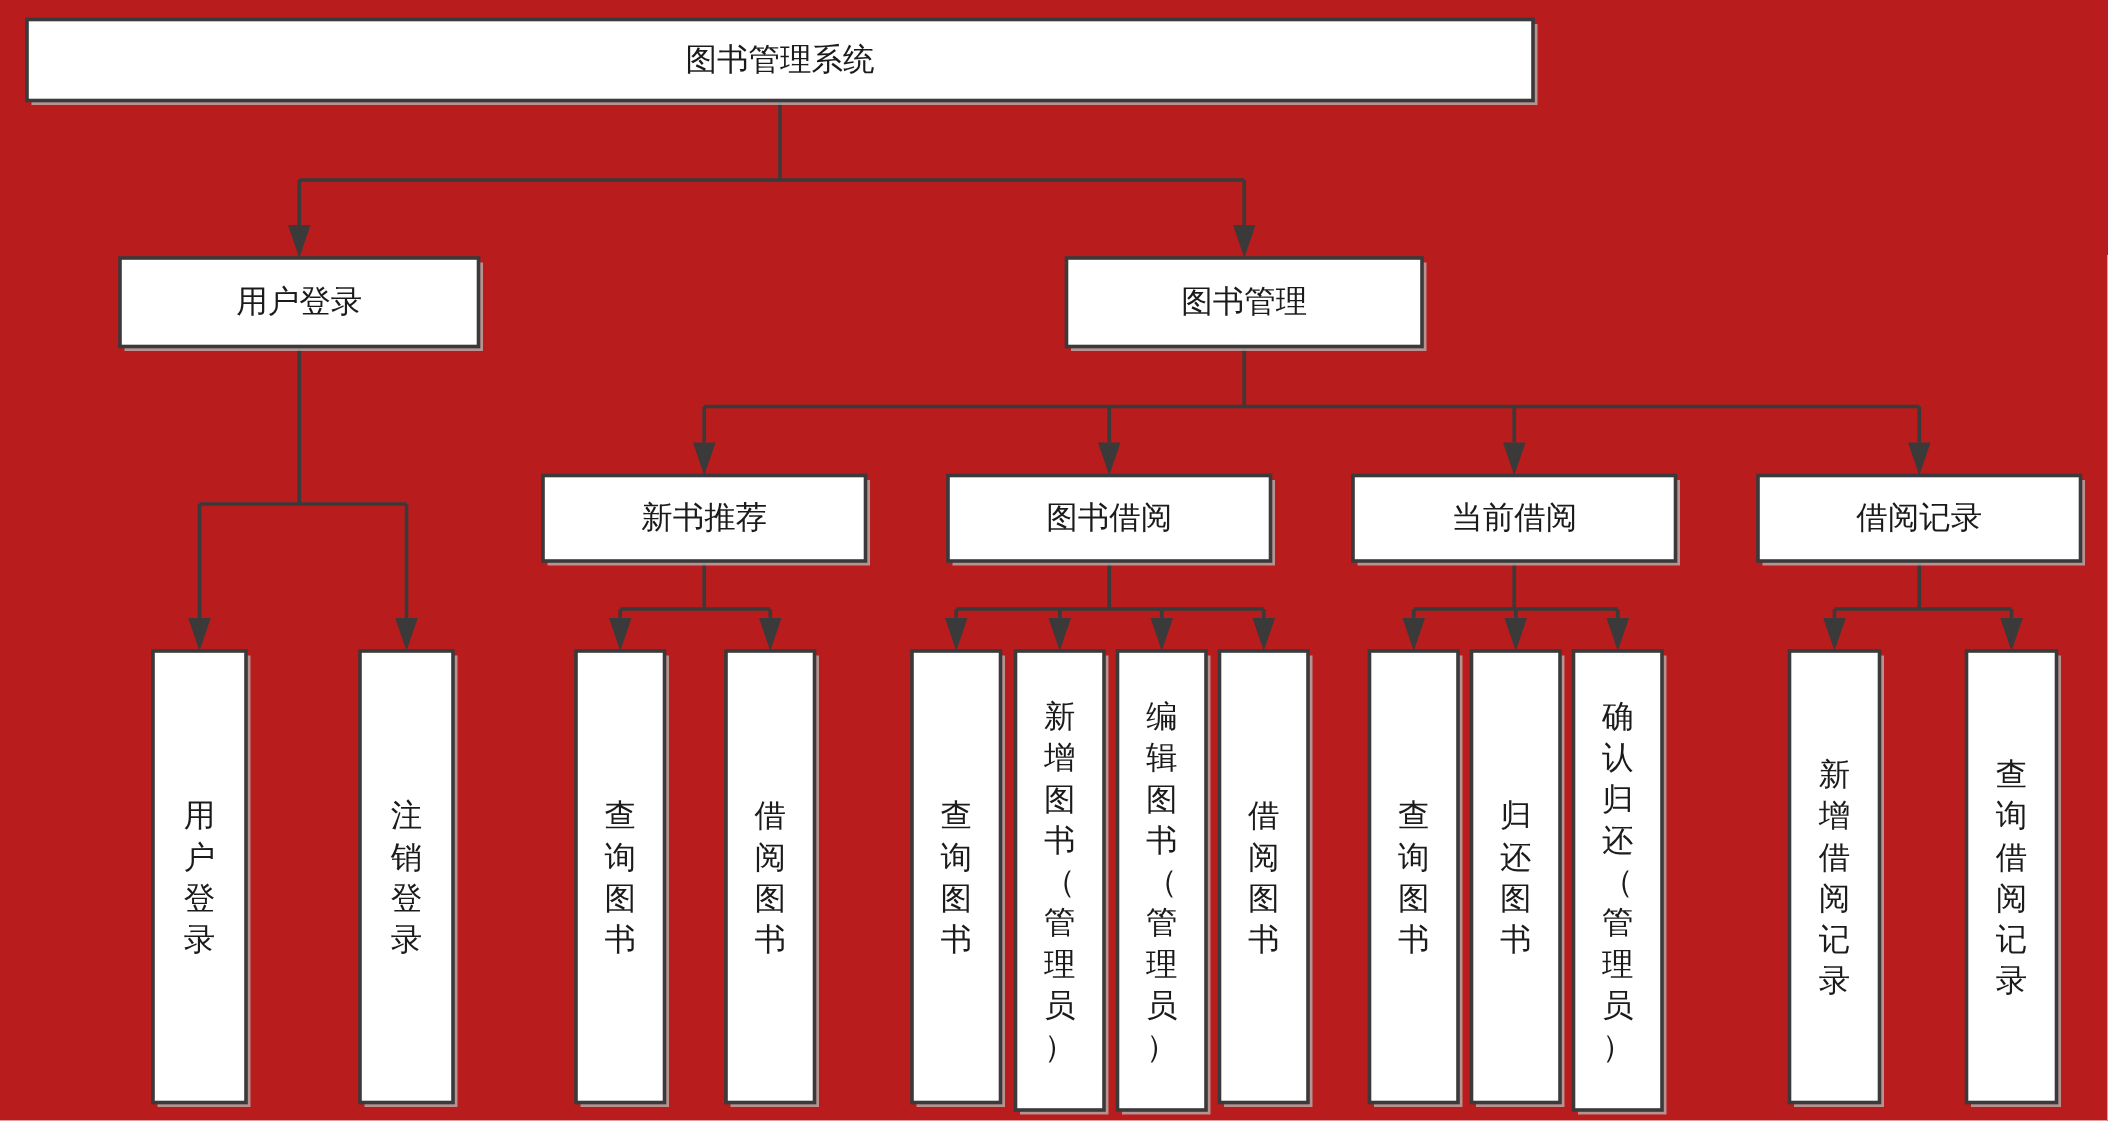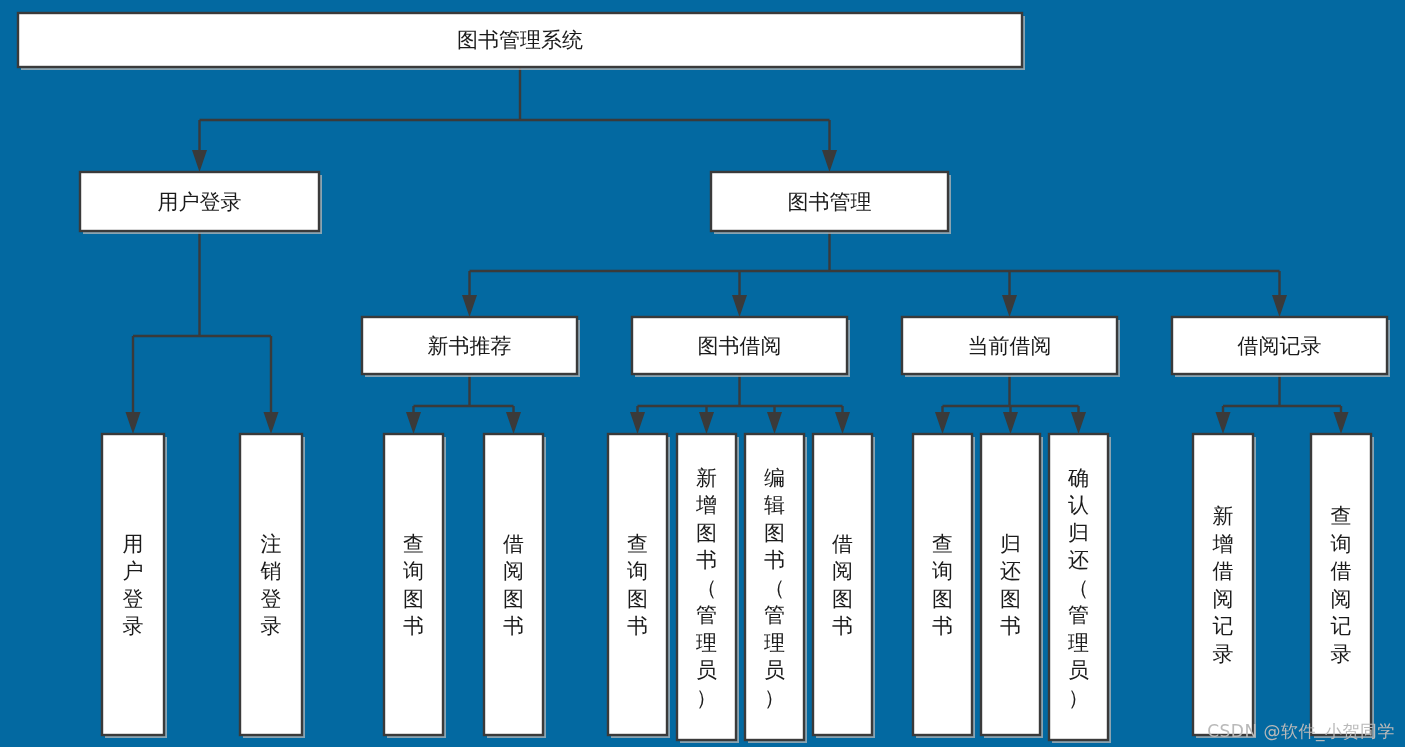--- a/index.html
+++ b/index.html
@@ -7,21 +7,21 @@
     padding: 0;
     background: #ffffff;
   }
   body {
     font-family: "DejaVu Sans", "Liberation Sans", sans-serif;
   }
   #canvas {
     position: relative;
     width: 1405px;
     height: 747px;
-    background: #0369a1;
+    background: #b91c1c;
     overflow: hidden;
   }
   svg#diagram {
     position: absolute;
     left: 0;
     top: 0;
     width: 1405px;
     height: 747px;
   }
   .node-rect {
@@ -224,14 +224,13 @@
           <rect x="1193" y="434" width="60" height="301" class="node-rect"></rect>
           <text x="1223" class="node-label-v"><tspan x="1223" y="523.45">新</tspan><tspan x="1223" y="550.95">增</tspan><tspan x="1223" y="578.45">借</tspan><tspan x="1223" y="605.95">阅</tspan><tspan x="1223" y="633.45">记</tspan><tspan x="1223" y="660.95">录</tspan></text>
         </g>
         <g>
           <rect x="1314" y="437" width="60" height="301" class="node-shadow"></rect>
           <rect x="1311" y="434" width="60" height="301" class="node-rect"></rect>
           <text x="1341" class="node-label-v"><tspan x="1341" y="523.45">查</tspan><tspan x="1341" y="550.95">询</tspan><tspan x="1341" y="578.45">借</tspan><tspan x="1341" y="605.95">阅</tspan><tspan x="1341" y="633.45">记</tspan><tspan x="1341" y="660.95">录</tspan></text>
         </g>
       </g>
   </svg>
-  <div class="watermark">CSDN @软件_小贺同学</div>
 </div>
 
 </body></html>

